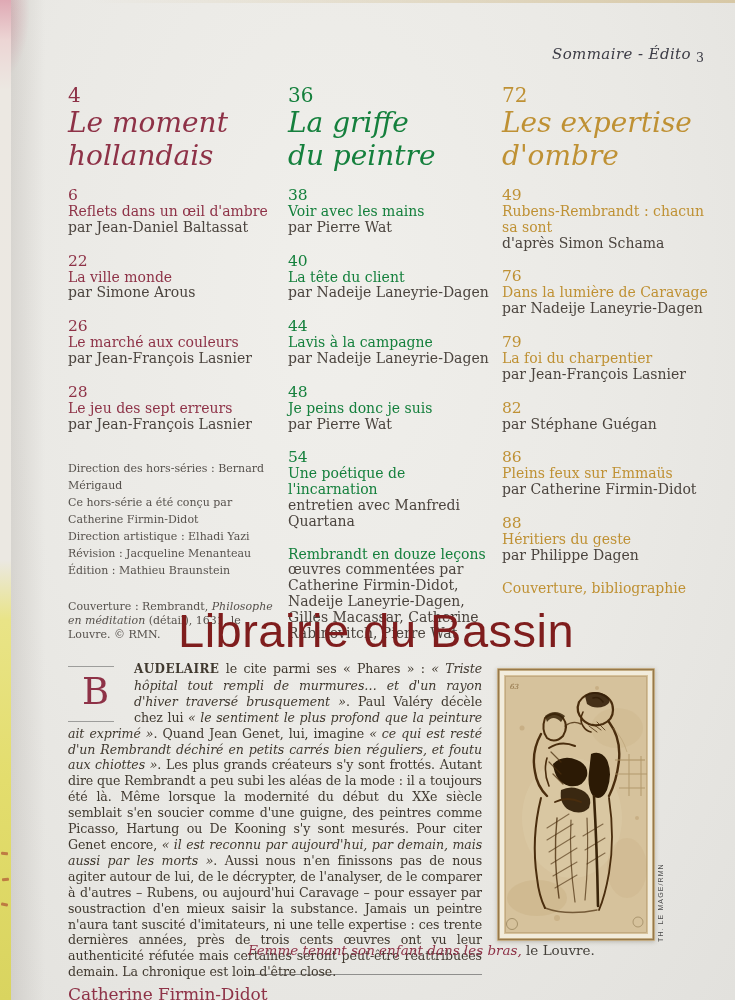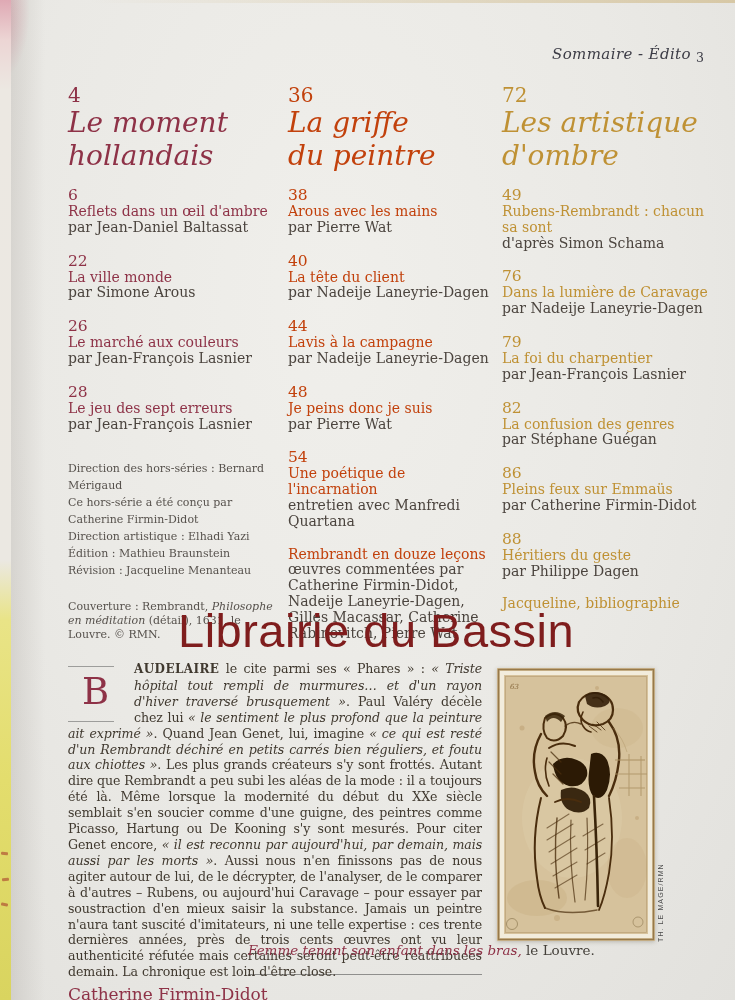--- a/index.html
+++ b/index.html
@@ -23,21 +23,21 @@
     background:linear-gradient(to right, rgba(210,190,145,0), rgba(210,190,145,.75));}
 
   
   .folio-title{position:absolute;left:552px;top:45px;font-style:italic;font-size:15px;
     color:#3c3c46;letter-spacing:.4px;}
   .folio-page{position:absolute;left:696px;top:50px;font-size:12.5px;color:#3c3c46;}
 
   
   .col{position:absolute;top:84px;width:206px;}
   #col-1{left:68px;} #col-2{left:288px;} #col-3{left:502px;width:218px;}
-  .c-red{color:#8e3247;} .c-blue{color:#c2410c;} .c-gold{color:#bf9134;}
+  .c-red{color:#8e3247;} .c-blue{color:#15803d;} .c-gold{color:#bf9134;}
   .sec-num{font-size:20px;line-height:22px;}
   .sec-title{font-style:italic;font-size:28px;line-height:33px;margin-bottom:15px;}
   .toc-entry{margin-bottom:17px;}
   .e-num{font-size:15.5px;line-height:17px;}
   .e-title{font-size:14px;line-height:15.8px;}
   .e-byline{font-size:14px;line-height:15.8px;color:#4b443e;}
 
   .credits{margin-top:28px;font-size:11px;line-height:17px;color:#56514c;}
   .cover-note{margin-top:21px;font-size:11px;line-height:14px;color:#56514c;}
   .cover-note .it{font-style:italic;}
@@ -110,35 +110,35 @@
   </div>
   <div class="toc-entry">
     <div class="e-num c-red">28</div>
     <div class="e-title c-red">Le jeu des sept erreurs</div>
     <div class="e-byline">par Jean-François Lasnier</div>
   </div>
   <div class="credits">
     <div>Direction des hors-séries : Bernard Mérigaud</div>
     <div>Ce hors-série a été conçu par Catherine Firmin-Didot</div>
     <div>Direction artistique : Elhadi Yazi</div>
+    <div>Révision : Jacqueline Menanteau</div>
     <div>Édition : Mathieu Braunstein</div>
-    <div>Révision : Jacqueline Menanteau</div>
   </div>
   <div class="cover-note"><span>Couverture : Rembrandt, </span><span class="it">Philosophe en méditation</span><span> (détail), 1631, le Louvre. © RMN.</span></div>
 </div>
 
 <div class="col" id="col-2">
   <div class="sec-num c-blue">36</div>
   <div class="sec-title c-blue">
     <div>La griffe</div>
     <div>du peintre</div>
   </div>
   <div class="toc-entry">
     <div class="e-num c-blue">38</div>
-    <div class="e-title c-blue">Arous avec les mains</div>
+    <div class="e-title c-blue">Voir avec les mains</div>
     <div class="e-byline">par Pierre Wat</div>
   </div>
   <div class="toc-entry">
     <div class="e-num c-blue">40</div>
     <div class="e-title c-blue">La tête du client</div>
     <div class="e-byline">par Nadeije Laneyrie-Dagen</div>
   </div>
   <div class="toc-entry">
     <div class="e-num c-blue">44</div>
     <div class="e-title c-blue">Lavis à la campagne</div>
@@ -156,55 +156,54 @@
   </div>
   <div class="toc-entry">
     <div class="e-title c-blue">Rembrandt en douze leçons</div>
     <div class="e-byline">œuvres commentées par Catherine Firmin-Didot, Nadeije Laneyrie-Dagen, Gilles Macassar, Catherine Rabinovitch, Pierre Wat</div>
   </div>
 </div>
 
 <div class="col" id="col-3">
   <div class="sec-num c-gold">72</div>
   <div class="sec-title c-gold">
-    <div>Les artistique</div>
+    <div>Les expertise</div>
     <div>d'ombre</div>
   </div>
   <div class="toc-entry">
     <div class="e-num c-gold">49</div>
     <div class="e-title c-gold">Rubens-Rembrandt : chacun sa sont</div>
     <div class="e-byline">d'après Simon Schama</div>
   </div>
   <div class="toc-entry">
     <div class="e-num c-gold">76</div>
     <div class="e-title c-gold">Dans la lumière de Caravage</div>
     <div class="e-byline">par Nadeije Laneyrie-Dagen</div>
   </div>
   <div class="toc-entry">
     <div class="e-num c-gold">79</div>
     <div class="e-title c-gold">La foi du charpentier</div>
     <div class="e-byline">par Jean-François Lasnier</div>
   </div>
   <div class="toc-entry">
     <div class="e-num c-gold">82</div>
-    <div class="e-title c-gold">La confusion des genres</div>
     <div class="e-byline">par Stéphane Guégan</div>
   </div>
   <div class="toc-entry">
     <div class="e-num c-gold">86</div>
     <div class="e-title c-gold">Pleins feux sur Emmaüs</div>
     <div class="e-byline">par Catherine Firmin-Didot</div>
   </div>
   <div class="toc-entry">
     <div class="e-num c-gold">88</div>
     <div class="e-title c-gold">Héritiers du geste</div>
     <div class="e-byline">par Philippe Dagen</div>
   </div>
   <div class="toc-entry">
-    <div class="e-title c-gold">Jacqueline, bibliographie</div>
+    <div class="e-title c-gold">Couverture, bibliographie</div>
     <div class="e-byline"></div>
   </div>
 </div>
 
 <div class="watermark">Librairie du Bassin</div>
 
 <div class="editorial">
   <span class="dropcap-box">
     <span class="dc-rule top"></span>
     <span class="dropcap">B</span>

